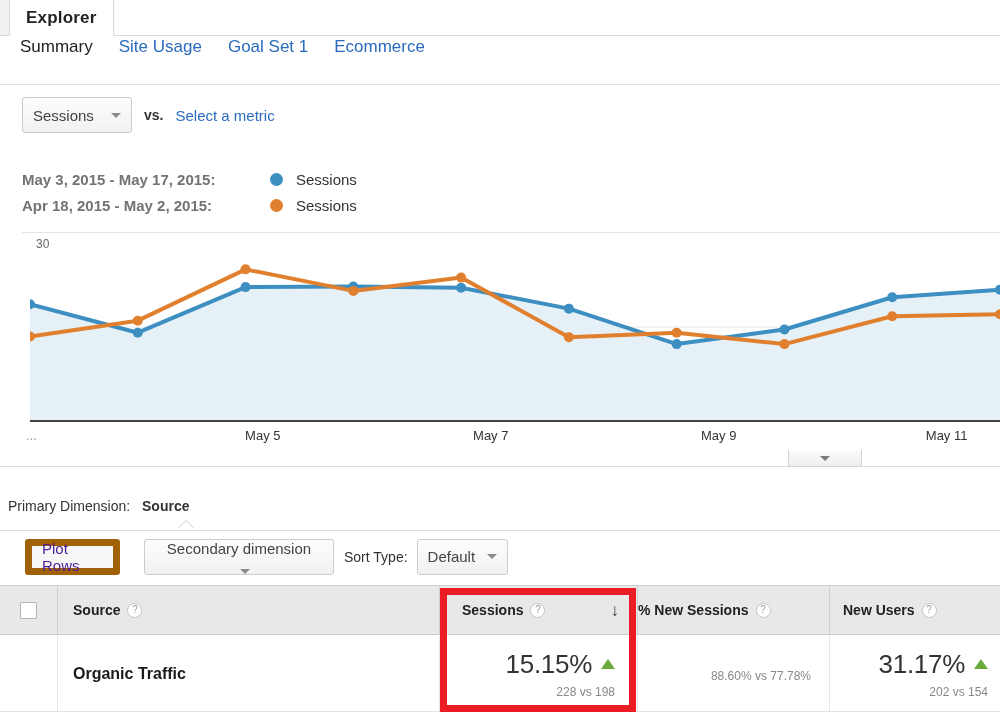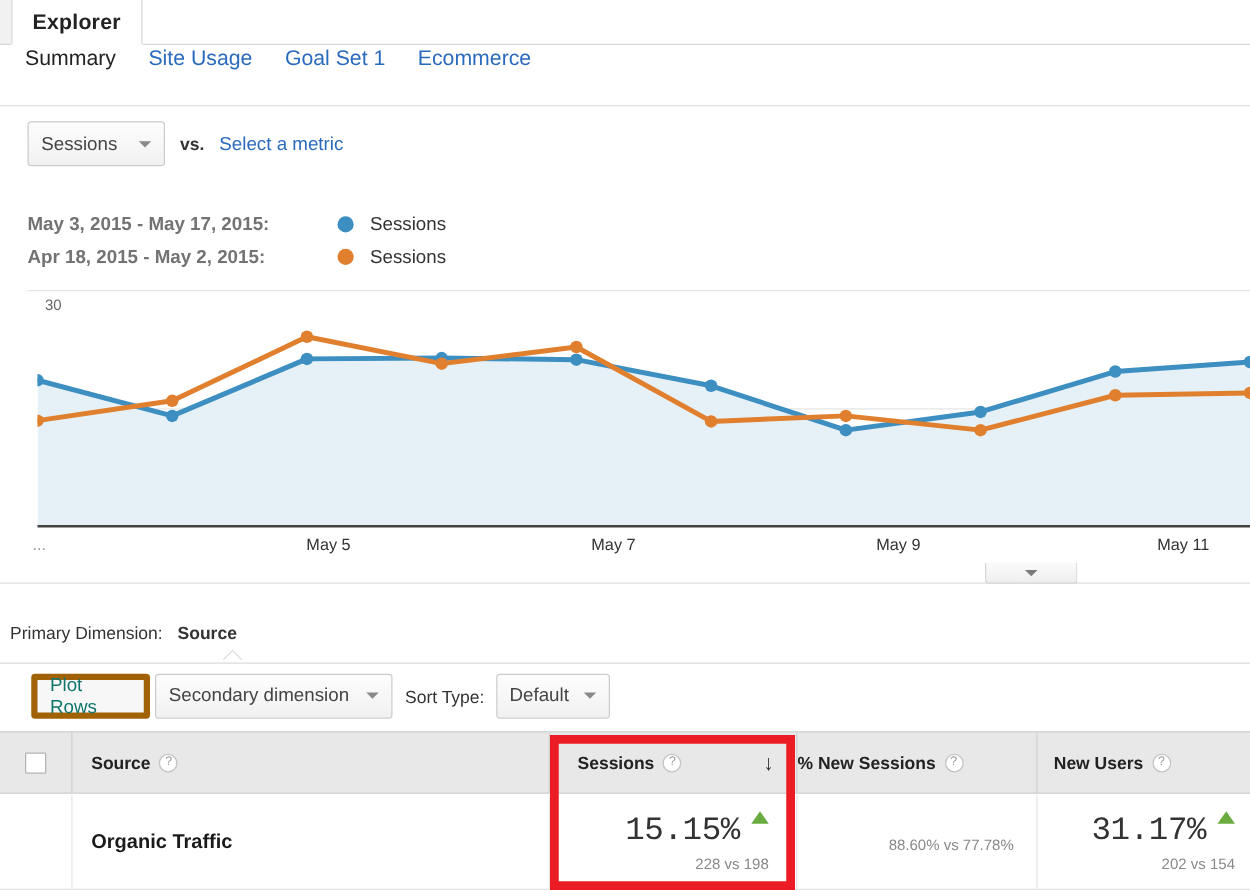--- a/index.html
+++ b/index.html
@@ -129,21 +129,21 @@
     z-index: 5;
   }
 
   
   .toolbar {
     position: absolute; left: 0; top: 530px; width: 1000px; height: 52px;
     border-top: 1px solid #dcdcdc;
     display: flex; align-items: center; padding-left: 25px;
   }
   .btn-disabled {
-    background: #f7f7f7; border: 5px solid #a16207; color: #0f766e;
+    background: #f7f7f7; border: 7px solid #a16207; color: #4c1d95;
     cursor: default;
   }
   .label-inline { font-size: 14px; color: #333; margin: 0 9px 0 10px; }
 
   
   .table { position: absolute; left: 0; top: 585px; width: 1000px; height: 127px; }
   .thead {
     position: absolute; left: 0; top: 0; width: 1000px; height: 50px;
     background: #e8e8e8;
     border-top: 1px solid #cfcfcf; border-bottom: 1px solid #cfcfcf;
@@ -163,21 +163,21 @@
   .qmark {
     display: inline-flex; align-items: center; justify-content: center;
     width: 15px; height: 15px; border-radius: 50%;
     background: #fff; border: 1px solid #c4c4c4;
     font-size: 10px; color: #9a9a9a; margin-left: 7px; cursor: pointer;
     line-height: 1;
   }
   .sort-arrow { font-size: 17px; color: #333; line-height: 1; }
   .src-name { font-size: 16px; font-weight: bold; color: #1a1a1a; }
   .metric-block { display: flex; flex-direction: column; align-items: flex-end; width: 100%; }
-  .metric-main { display: flex; justify-content: flex-end; font-family: Liberation Mono, monospace; }
+  .metric-main { display: flex; align-items: center; justify-content: flex-end; }
   .metric-pct { font-size: 26px; color: #333; letter-spacing: -.3px; }
   .metric-tri {
     width: 0; height: 0; margin-left: 9px;
     border-left: 7px solid transparent; border-right: 7px solid transparent;
     border-bottom: 10px solid #6aab3d;
   }
   .metric-sub { font-size: 12px; color: #888; margin-top: 5px; }
 
   .redbox {
     position: absolute; left: 440px; top: 588px; width: 196px; height: 124px;
@@ -277,21 +277,21 @@
   <div class="primary-dim">
     <span>Primary Dimension:</span>
     <span class="pd-value">Source</span>
   </div>
   <div class="pd-arrow"></div>
 
   <div class="toolbar">
     <div class="btn btn-disabled" style="width:95px;justify-content:center;">
       <span>Plot Rows</span>
     </div>
-    <div class="btn" style="min-width:190px;margin-left:4px;">
+    <div class="btn" style="min-width:190px;margin-left:24px;flex-direction:column;">
       <span>Secondary dimension</span>
       <span class="caret"></span>
     </div>
     <span class="label-inline">Sort Type:</span>
     <div class="btn" style="min-width:88px;">
       <span>Default</span>
       <span class="caret"></span>
     </div>
   </div>
 

